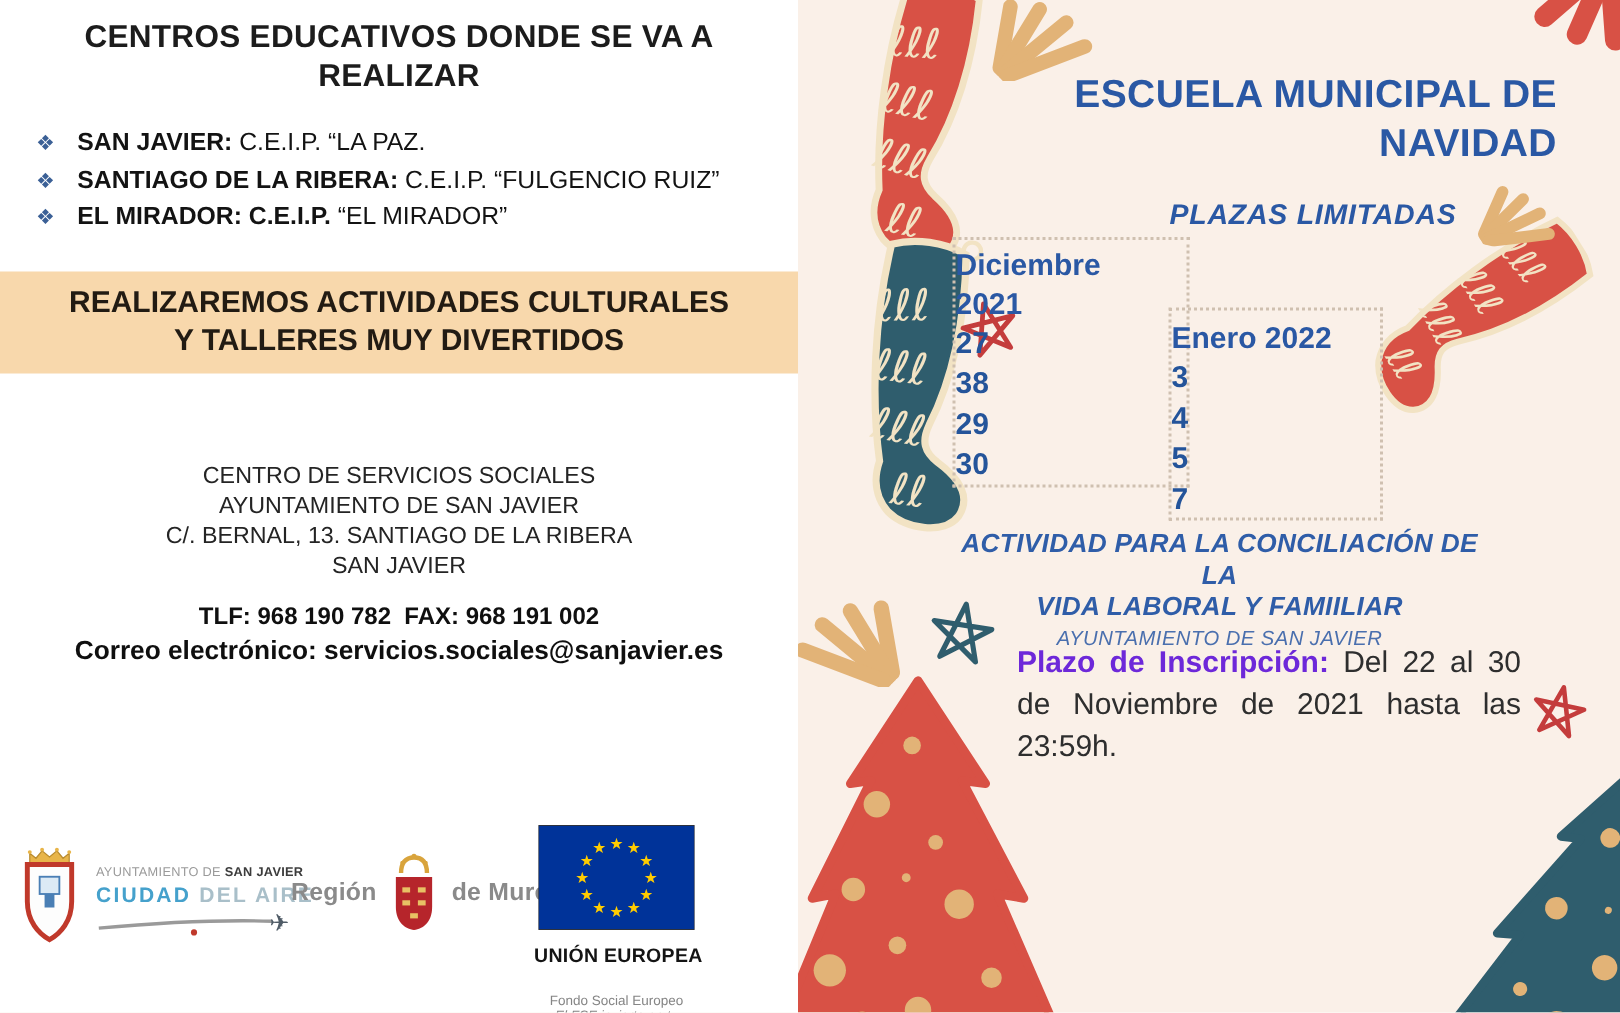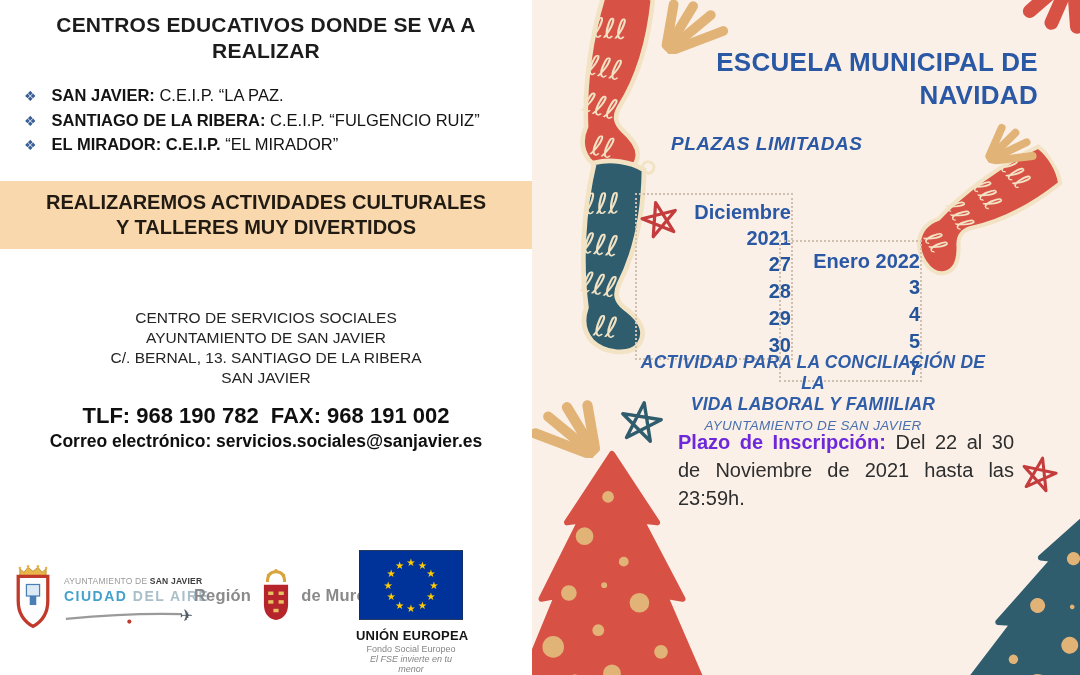--- a/index.html
+++ b/index.html
@@ -15,53 +15,53 @@
     font-size:16.5px;color:#131313;}
   .centers li{display:flex;align-items:baseline;margin-bottom:4.5px;line-height:19px;white-space:nowrap;}
   .bullet{color:var(--bullet_blue,#3b6096);font-size:14px;margin-right:15px;font-family:"DejaVu Sans",sans-serif;}
   .centers b{font-weight:bold;}
   .banner{position:absolute;left:0;top:181px;width:100%;height:68px;background:var(--banner_bg,#f8d8ac);
     display:flex;align-items:center;justify-content:center;text-align:center;
     font-weight:bold;font-size:20px;color:#221b13;line-height:25px;padding:0 46px;box-sizing:border-box;}
   .address{position:absolute;left:0;width:100%;top:308px;text-align:center;font-size:15.5px;
     color:#242424;line-height:20px;}
   .contact{position:absolute;left:0;width:100%;top:403px;text-align:center;font-weight:bold;color:#0f0f0f;}
-  .tlf{font-size:22px;}
+  .tlf{font-size:16px;}
   .mail{font-size:17.5px;margin-top:2px;}
 
   .logos{position:absolute;left:0;top:548px;width:100%;height:127px;}
   .logo-sj{position:absolute;left:8px;top:6px;width:190px;height:90px;}
   .sj-shield{position:absolute;left:2px;top:8px;}
   .sj-text{position:absolute;left:56px;top:22px;width:134px;}
   .sj-line1{font-size:8.5px;color:#9a9a9a;letter-spacing:.2px;white-space:nowrap;}
   .sj-line1 b{color:#3c3c3c;}
   .sj-line2{font-size:14px;margin-top:2px;white-space:nowrap;}
   .ciudad{color:var(--ciudad_del_aire_blue,#45a1cc);font-weight:bold;letter-spacing:1.5px;}
   .delaire{color:#a9bfc9;font-weight:bold;letter-spacing:1.5px;}
   .sj-plane{margin-top:1px;}
   .logo-murcia{position:absolute;left:194px;top:14px;height:66px;display:flex;align-items:center;
     color:#8a8a8a;font-weight:bold;font-size:16.5px;letter-spacing:.2px;}
   .logo-murcia .crest{margin:0 6px;}
   .logo-eu{position:absolute;left:356px;top:2px;width:110px;text-align:center;}
   .eu-name{font-size:13px;font-weight:bold;color:#141414;margin-top:4px;letter-spacing:.2px;white-space:nowrap;}
-  .eu-sub1{font-size:9px;color:#858585;margin-top:1px;}
+  .eu-sub1{font-size:9px;color:#858585;margin-top:18px;}
   .eu-sub2{font-size:9px;color:#858585;font-style:italic;}
 
   
   .right-page{position:absolute;left:532px;top:0;width:548px;height:675px;
     background:var(--right_bg,#faf0e8);overflow:hidden;}
   .deco{position:absolute;z-index:1;}
   .rp-text{position:absolute;z-index:2;}
 
   .right-title{position:absolute;left:86px;top:46px;width:420px;margin:0;text-align:right;z-index:2;
     font-size:26px;font-weight:bold;color:var(--title_blue,#2a58a4);line-height:33px;letter-spacing:.3px;}
-  .plazas{left:139px;top:133px;width:300px;text-align:left;font-size:19px;font-style:italic;
+  .plazas{left:139px;top:133px;width:300px;text-align:right;font-size:19px;font-style:italic;
     font-weight:bold;color:var(--title_blue,#2a58a4);letter-spacing:.5px;}
-  .date-box{border:2px dotted var(--dotted_border,#cfc0b0);box-sizing:border-box;text-align:right;
-    font-weight:bold;color:var(--dates_blue,#24549a);z-index:2;margin-top:35px;}
+  .date-box{border:2px dotted var(--dotted_border,#cfc0b0);box-sizing:border-box;text-align:left;
+    font-weight:bold;color:var(--dates_blue,#24549a);z-index:2;}
   .box-dec{left:103px;top:158px;width:158px;height:167px;padding-top:4px;}
   .box-ene{left:247px;top:205px;width:143px;height:142px;padding-top:6px;}
   .date-box .head{font-size:20px;line-height:26px;color:var(--title_blue,#2a58a4);}
   .date-box .date{font-size:20px;line-height:27px;}
   .activity{left:96px;top:352px;width:370px;text-align:center;color:#2f5da8;
     font-style:italic;font-weight:bold;}
   .act-line{font-size:17.5px;line-height:21px;letter-spacing:.2px;}
   .act-sub{font-size:13.5px;margin-top:3px;font-weight:normal;color:#4a6fae;letter-spacing:.3px;}
   .para{position:absolute;left:146px;width:336px;margin:0;text-align:justify;z-index:2;
     font-size:20px;line-height:28px;color:#2e2e2e;}
@@ -303,21 +303,21 @@
     </svg>
 
     <h2 class="right-title">ESCUELA MUNICIPAL DE NAVIDAD</h2>
 
     <div class="rp-text plazas">PLAZAS LIMITADAS</div>
 
     <div class="rp-text date-box box-dec">
       <div class="head">Diciembre</div>
       <div class="head">2021</div>
       <div class="date">27</div>
-      <div class="date">28</div>
+      <div class="date">38</div>
       <div class="date">29</div>
       <div class="date">30</div>
     </div>
 
     <div class="rp-text date-box box-ene">
       <div class="head">Enero 2022</div>
       <div class="date">3</div>
       <div class="date">4</div>
       <div class="date">5</div>
       <div class="date">7</div>

